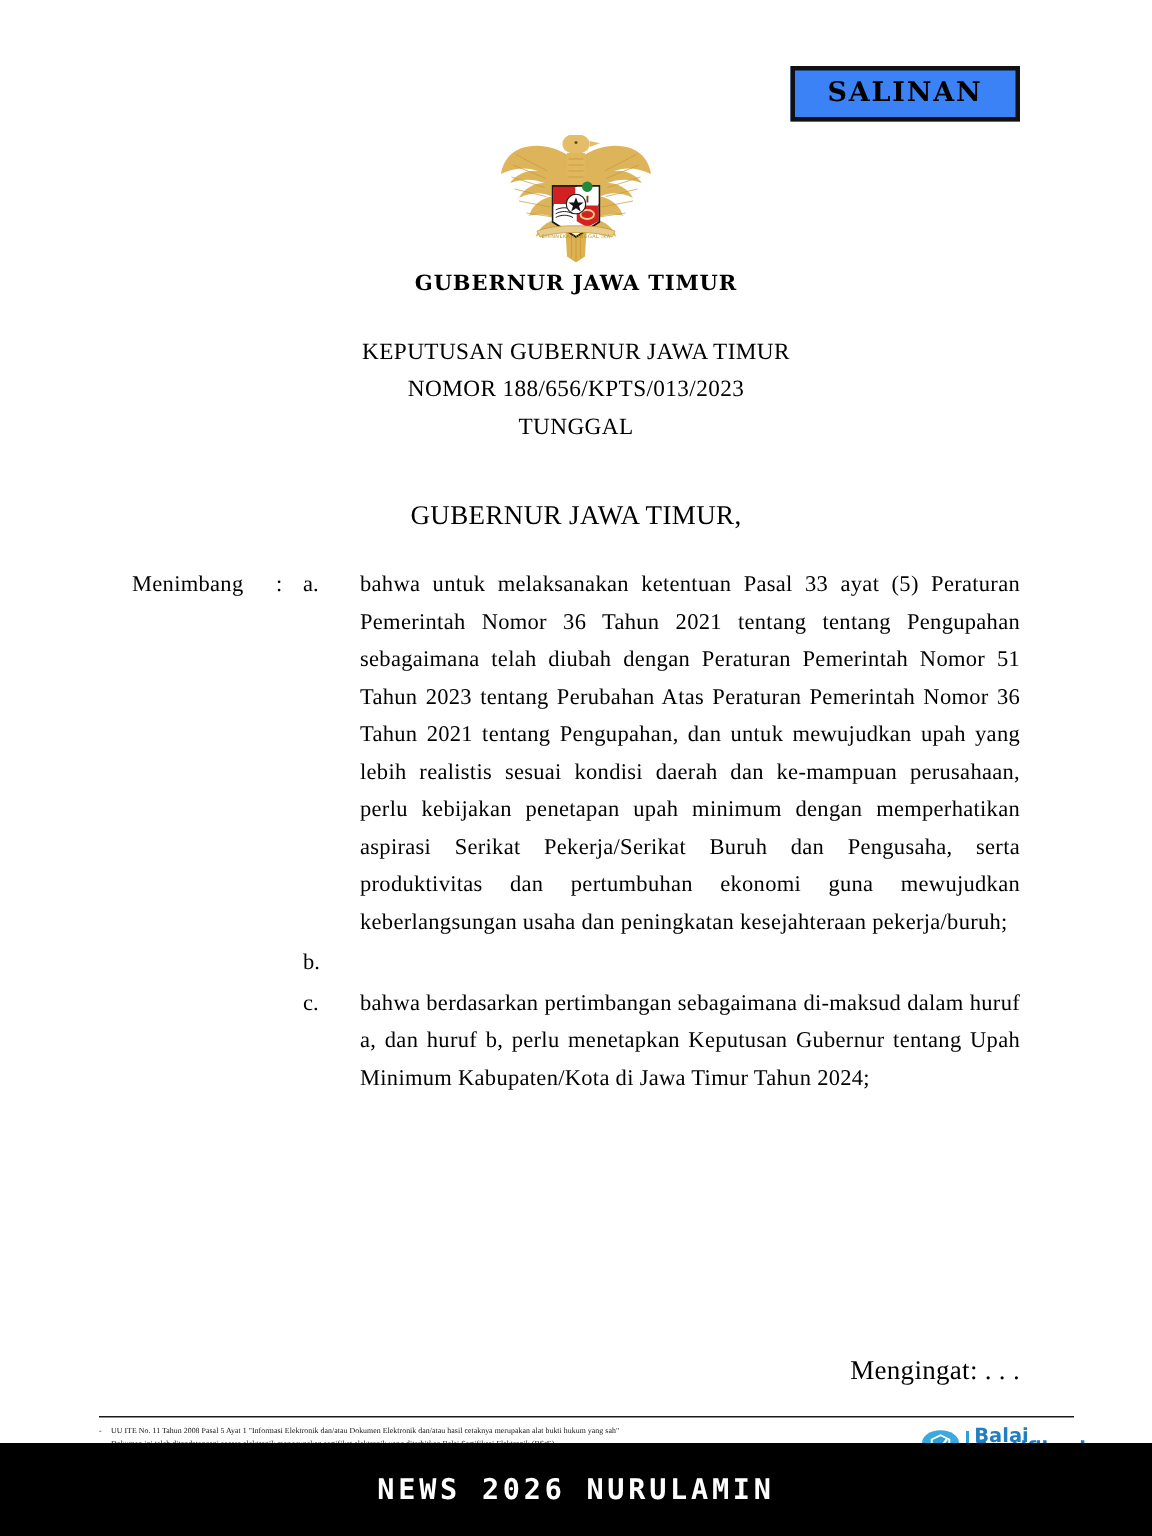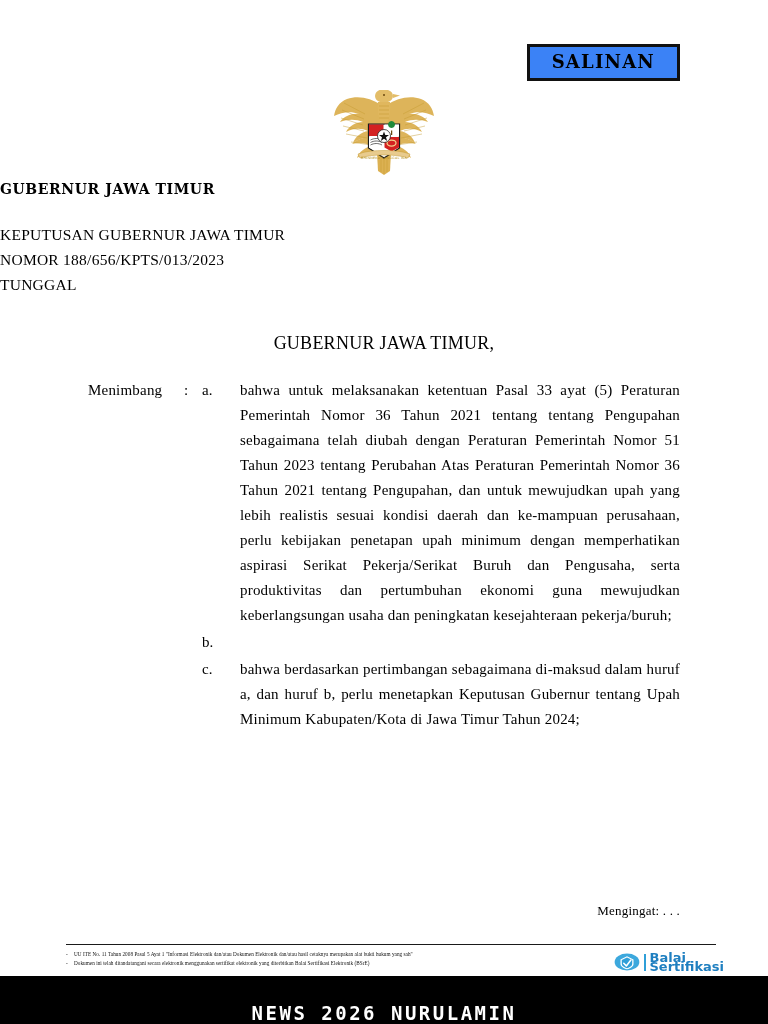--- a/index.html
+++ b/index.html
@@ -55,21 +55,21 @@
     width: 110px;
     height: 98px;
   }
 
   
   .header-block {
     position: absolute;
     top: 181px;
     left: 0;
     width: 768px;
-    text-align: left;
+    text-align: center;
   }
   .org-title {
     font-family: "DejaVu Serif", serif;
     font-weight: bold;
     font-size: 14px;
     letter-spacing: 0.6px;
     margin-bottom: 25px;
   }
   .doc-line {
     font-family: "Liberation Serif", serif;
@@ -128,21 +128,21 @@
     text-align: justify;
     text-justify: inter-word;
     letter-spacing: 0.2px;
     hyphens: manual;
   }
 
   .mengingat {
     position: absolute;
     top: 903px;
     right: 88px;
-    font-size: 13px;
+    font-size: 18px;
     letter-spacing: 0.2px;
   }
 
   
   .footer-rule {
     position: absolute;
     top: 944px;
     left: 66px;
     width: 650px;
     border-top: 1.5px solid #1a1a1a;
@@ -193,24 +193,24 @@
     line-height: 9px;
     color: #1f7fc0;
   }
 
   
   .bottom-banner {
     position: absolute;
     left: 0;
     bottom: 0;
     width: 768px;
-    height: 48px;
+    height: 62px;
     background: #000;
     display: flex;
-    align-items: flex-end;
+    align-items: center;
     justify-content: center;
   }
   .banner-text {
     font-family: "DejaVu Sans Mono", monospace;
     font-size: 19px;
     font-weight: bold;
     letter-spacing: 2.5px;
     color: #ffffff;
   }
 </style>

